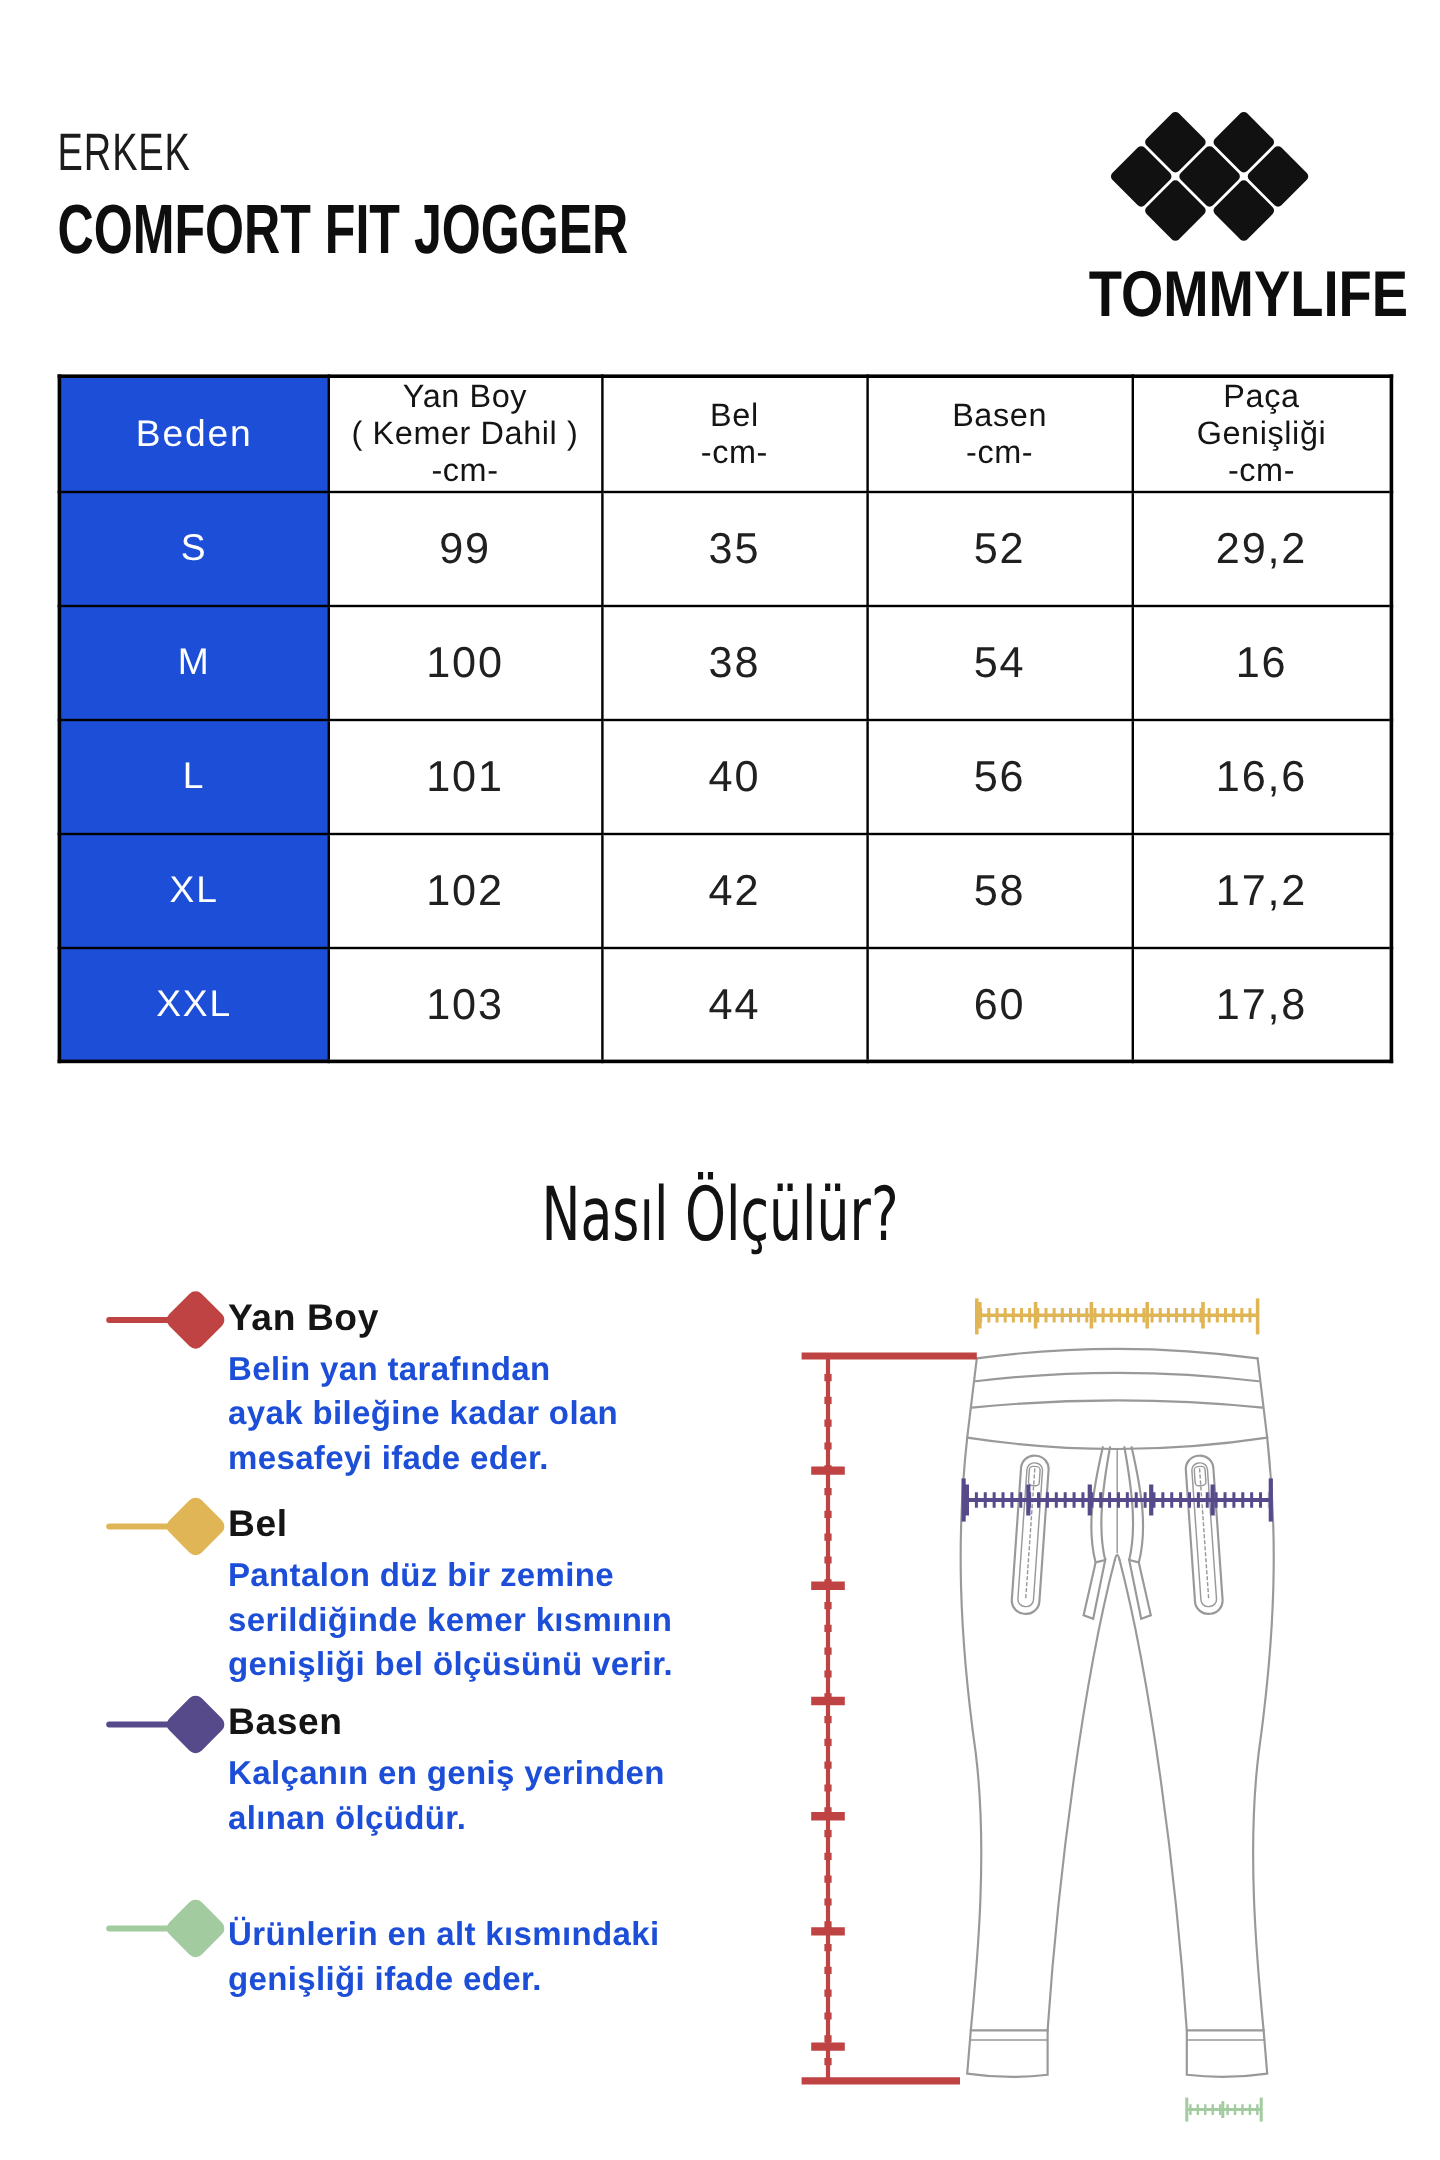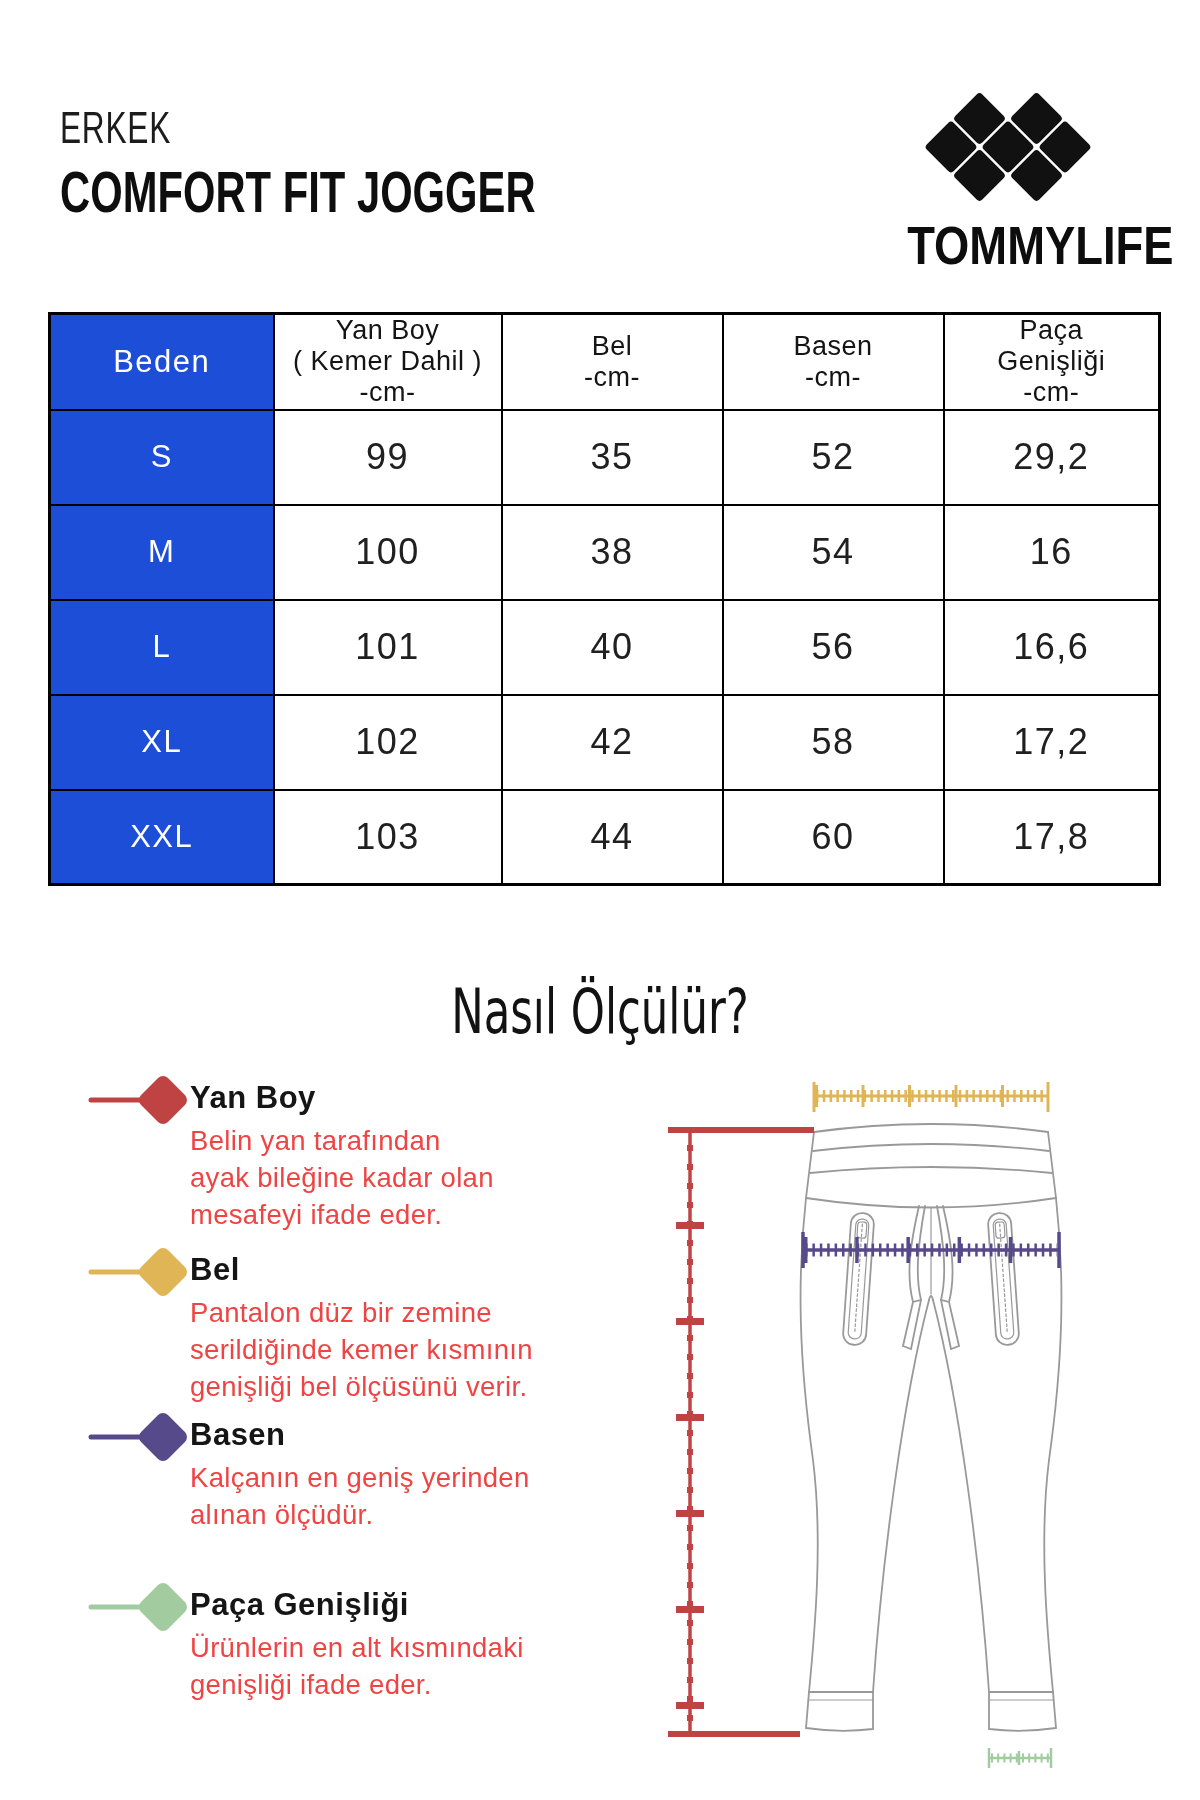--- a/index.html
+++ b/index.html
@@ -1,20 +1,20 @@
 <!DOCTYPE html>
 <html><head>
 <meta charset="utf-8">
 <style>
   html,body{margin:0;padding:0;background:#fff;}
   .page{position:relative;width:1200px;height:1800px;background:#ffffff;overflow:hidden;
         font-family:"Liberation Sans",sans-serif;color:#1a1a1a;}
 
   
-  .brand-title{position:absolute;left:60px;top:104px;}
+  .brand-title{position:absolute;left:48px;top:104px;}
   .category{font-size:44px;font-weight:400;color:#1c1c1c;letter-spacing:1px;
             transform:scaleX(0.72);transform-origin:left center;line-height:48px;}
   .product{font-size:58px;font-weight:700;color:#0e0e0e;letter-spacing:0;
            transform:scaleX(0.72);transform-origin:left center;line-height:64px;margin-top:8px;}
 
   .logo{position:absolute;left:888px;top:84px;width:240px;}
   .logo svg{display:block;margin:0 auto;}
   .brand-name{font-size:54px;font-weight:700;color:#0d0d0d;margin-top:4px;
               transform:scaleX(0.84);transform-origin:center;letter-spacing:0;}
 
@@ -31,21 +31,21 @@
 
   
   .measure-title{position:absolute;left:0;top:975px;width:1200px;text-align:center;
                  font-family:"DejaVu Sans",sans-serif;font-size:62px;font-weight:400;color:#121212;
                  transform:scaleX(0.70);transform-origin:center;}
 
   .legend-item{position:absolute;left:88px;width:500px;}
   .legend-icon{position:absolute;left:0;top:-8px;}
   .legend-text{margin-left:102px;}
   .legend-label{font-size:31px;font-weight:700;color:#151515;letter-spacing:0.5px;line-height:36px;}
-  .legend-desc{margin-top:6px;font-size:27.5px;font-weight:400;color:#ef4444;line-height:37px;
+  .legend-desc{margin-top:6px;font-size:27.5px;font-weight:700;color:#1d4ed8;line-height:37px;
                letter-spacing:0.3px;white-space:pre-line;}
 
   .illustration{position:absolute;left:640px;top:1060px;width:460px;height:720px;}
 </style>
 </head>
 <body>
 
 <div class="page">
 
   <div class="brand-title">
@@ -169,21 +169,20 @@
 alınan ölçüdür.</div>
     </div>
   </div>
 
   <div class="legend-item" style="top:1587px">
     <svg class="legend-icon" width="110" height="56" viewBox="0 0 110 56">
       <line x1="3" y1="28" x2="70" y2="28" stroke-width="5" stroke-linecap="round" stroke="#a2cba0"></line>
       <rect x="56" y="9" width="38" height="38" rx="7" transform="rotate(45 75 28)" fill="#a2cba0"></rect>
     </svg>
     <div class="legend-text">
-      <div class="legend-label">Paça Genişliği</div>
       <div class="legend-desc">Ürünlerin en alt kısmındaki
 genişliği ifade eder.</div>
     </div>
   </div>
 
   <svg class="illustration" viewBox="640 1060 460 720">
 
     <g stroke="#999" fill="none" stroke-width="1.8" stroke-linecap="round">
 
       <path d="M814,1132 Q931,1116 1048,1132"></path>

